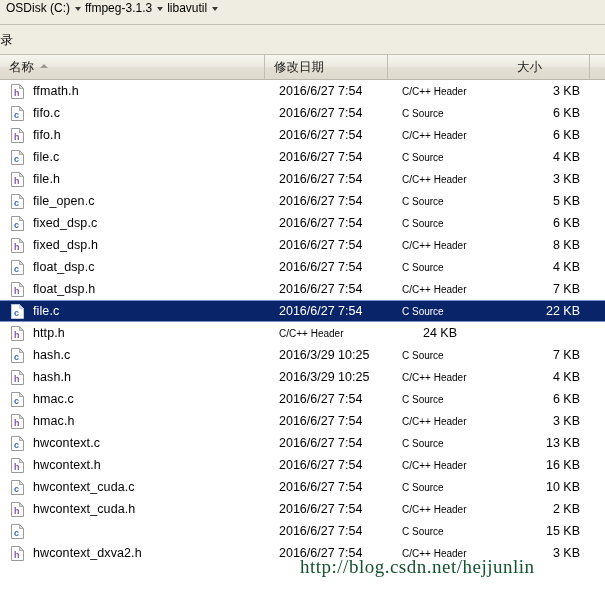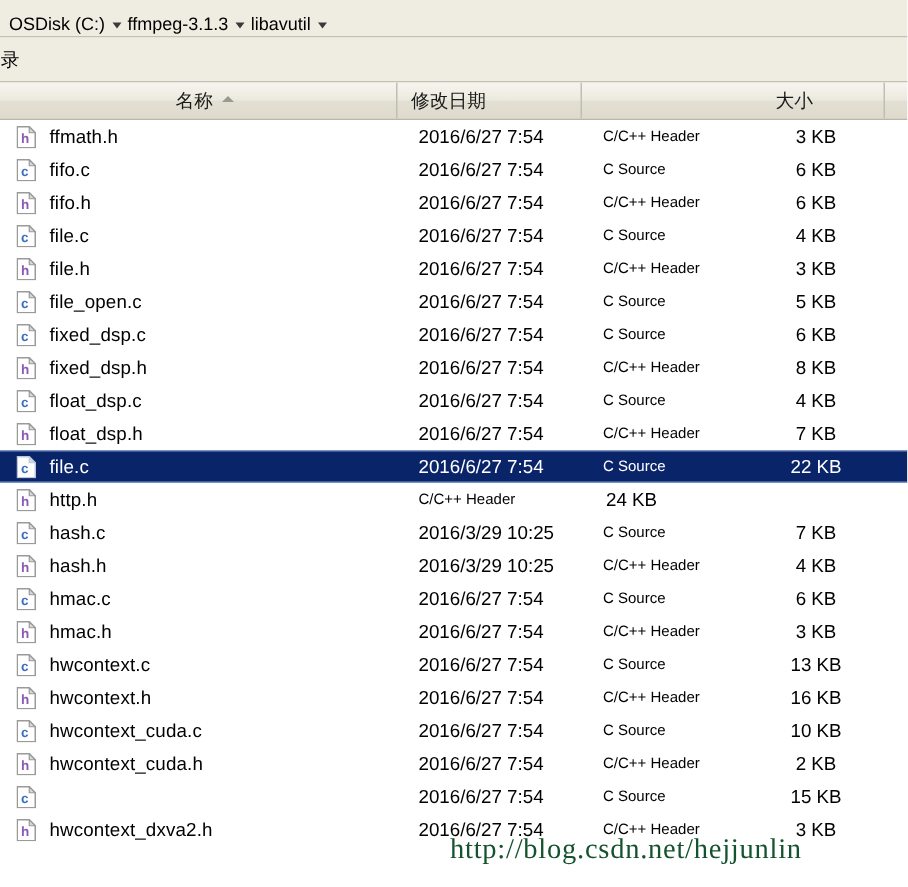--- a/index.html
+++ b/index.html
@@ -18,21 +18,21 @@
     position: relative;
   }
 
   
   .addressbar {
     height: 25px;
     box-sizing: border-box;
     background: #efece1;
     border-bottom: 1px solid #c3c0b4;
     display: flex;
-    align-items: flex-end;
+    align-items: flex-start;
     padding: 0 4px;
     overflow: hidden;
     white-space: nowrap;
   }
   .crumb {
     font-size: 12px;
     color: #000;
     padding: 1px 2px;
     line-height: 14px;
   }
@@ -91,21 +91,21 @@
     box-sizing: border-box;
     border-right: 1px solid #c0bdb1;
     display: flex;
     align-items: center;
     padding-left: 9px;
     font-size: 12.5px;
     color: #1a1a1a;
     white-space: nowrap;
     overflow: hidden;
   }
-  .ch-name { width: 265px; justify-content: center; }
+  .ch-name { width: 265px; }
   .ch-date { width: 123px; }
   .ch-type { width: 120px; margin-top: 24px; }
   .ch-size { width: 82px; }
   .ch-pad  { flex: 1 1 auto; border-right: none; }
   .sortarrow {
     display: inline-block;
     margin-left: 6px;
     width: 0; height: 0;
     border-left: 4px solid transparent;
     border-right: 4px solid transparent;
@@ -158,21 +158,21 @@
     width: 120px;
     padding-left: 14px;
     box-sizing: border-box;
     font-size: 10px;
   }
   .cell-size {
     width: 82px;
     padding-right: 10px;
     box-sizing: border-box;
     font-size: 12.5px;
-    text-align: center;
+    text-align: right;
   }
 
   
   .ficon {
     width: 13px;
     height: 15px;
     position: relative;
     flex: 0 0 auto;
     display: block;
   }

